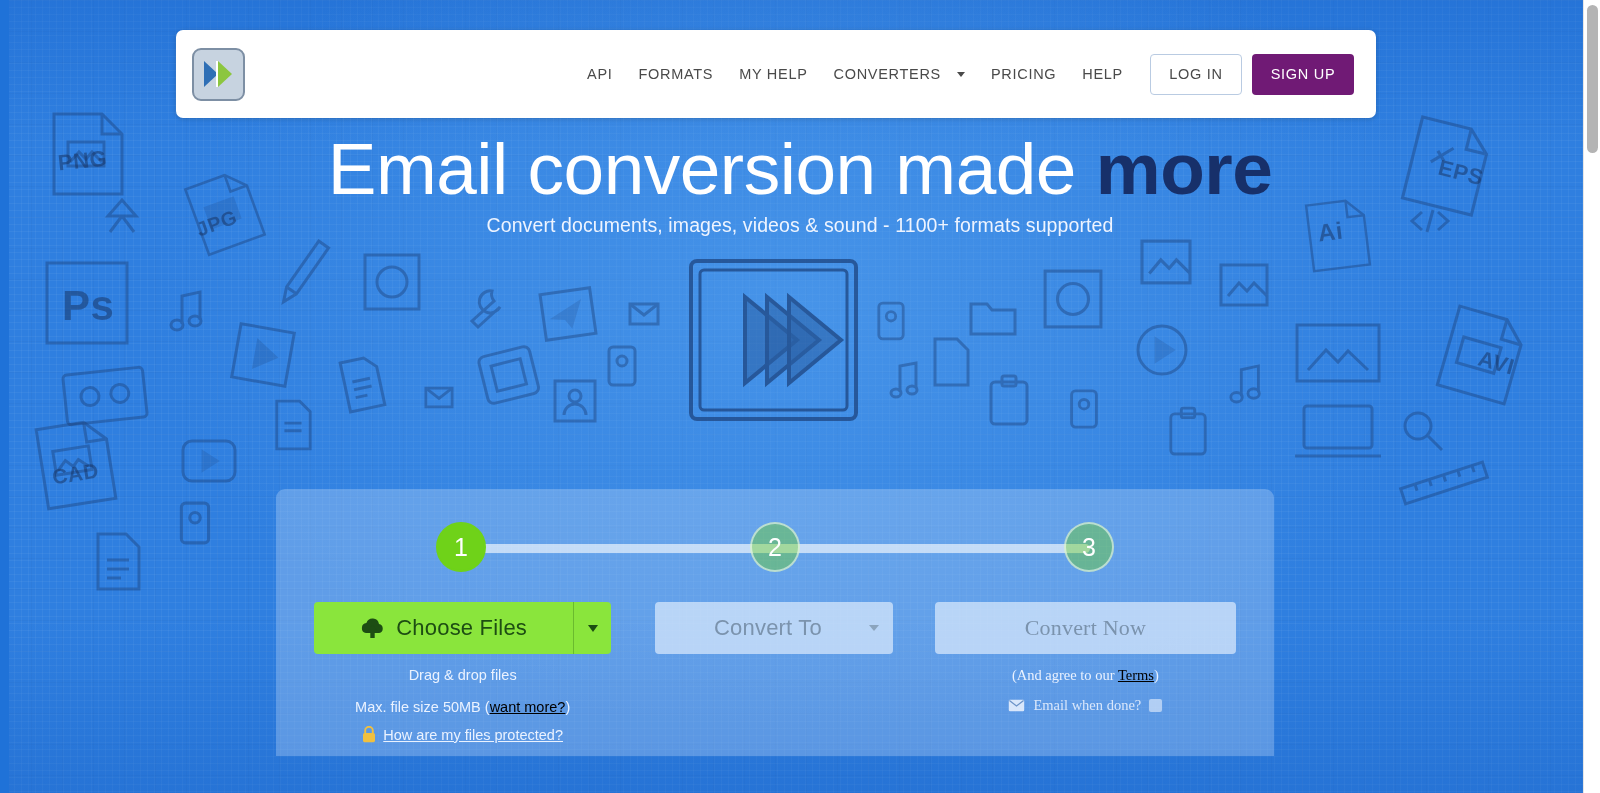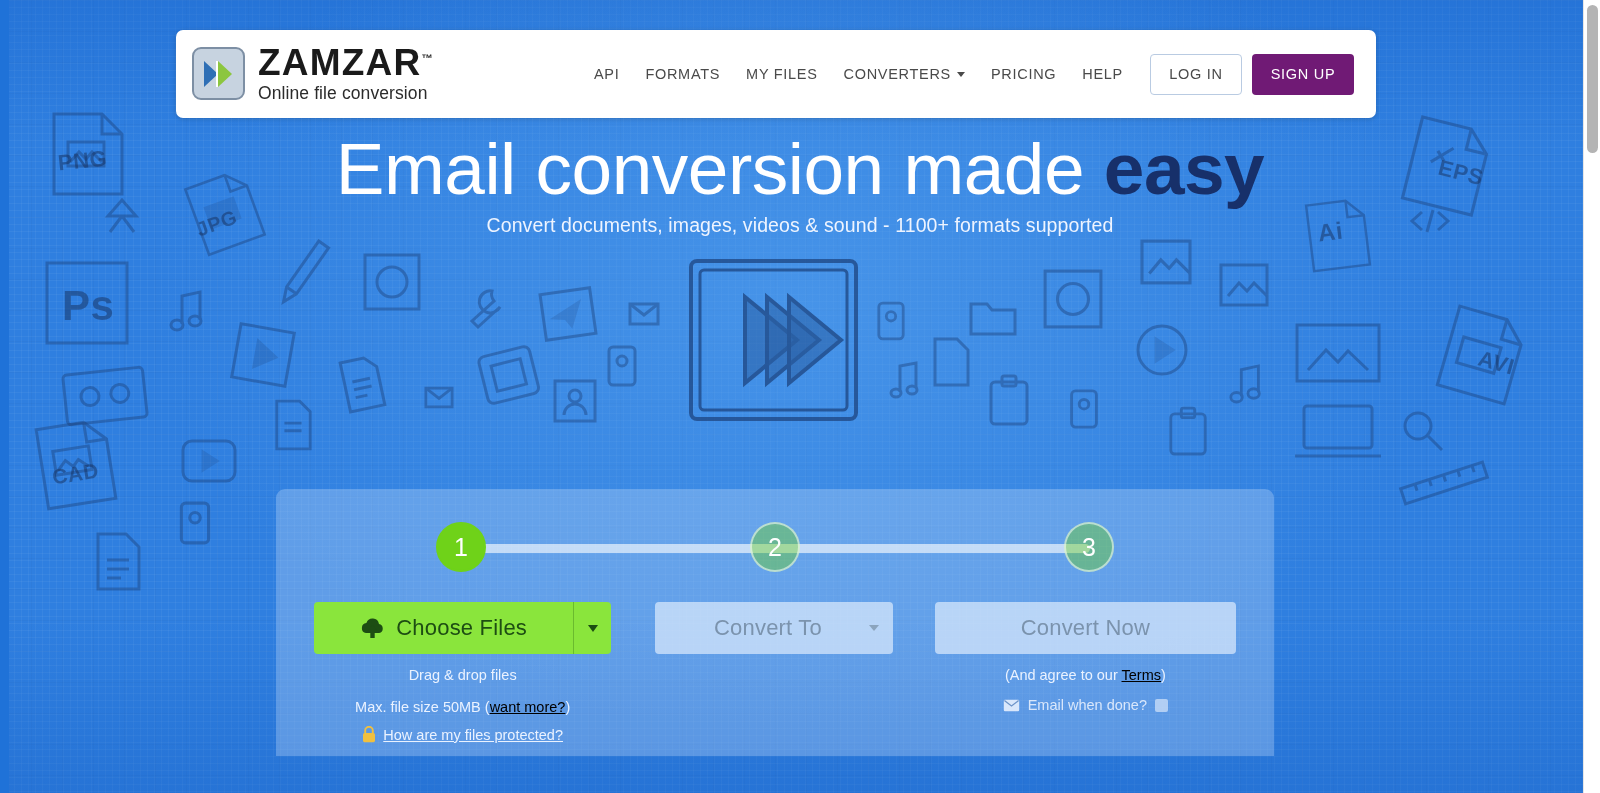--- a/index.html
+++ b/index.html
@@ -113,21 +113,21 @@
   .nav-link {
     font-size: 14.5px;
     color: #4a4a4a;
     letter-spacing: 0.7px;
     padding: 0 13px;
     text-decoration: none;
     white-space: nowrap;
     cursor: pointer;
     text-align: center;
   }
-  .nav-link.has-caret { display: inline-flex; align-items: center; gap: 6px; }
+  .nav-link.has-caret { display: inline-flex; align-items: center; gap: 16px; }
   .caret-down {
     width: 0; height: 0;
     border-left: 4.5px solid transparent;
     border-right: 4.5px solid transparent;
     border-top: 5.5px solid #4a4a4a;
     display: inline-block;
   }
   #btn-login {
     margin-left: 14px;
     width: 92px; height: 41px;
@@ -230,21 +230,21 @@
     position: absolute;
     left: 38px;
     top: 113px;
     width: 922px;
     display: flex;
     gap: 0;
   }
   .slot { position: relative; }
   .slot-files { width: 298px; }
   .slot-to { width: 238px; margin-left: 44px; }
-  .slot-now { width: 302px; margin-left: 42px; }
+  .slot-now { width: 302px; margin-left: 42px; font-family: Liberation Serif, serif; }
 
   #choose-files {
     height: 52px;
     background: #8ae53c;
     border-radius: 4px;
     display: flex;
     align-items: center;
     cursor: pointer;
     overflow: hidden;
   }
@@ -667,43 +667,39 @@
 
   <div id="header-bar">
     <div id="brand">
       <div id="logo-mark">
         <svg width="36" height="30" viewBox="0 0 36 30">
           <path d="M3 2 L17 15 L3 28 Z" fill="#2f6fb5"></path>
           <path d="M17 2 L31 15 L17 28 Z" fill="#8cc63f"></path>
           <path d="M15 2 L17 2 L17 28 L15 28 Z" fill="#ffffff"></path>
         </svg>
       </div>
-      <div id="brand-text">
-        <div id="brand-name"><span>ZAMZAR</span><span id="brand-tm">™</span></div>
-        <div id="brand-tagline">Online file conversion</div>
-      </div>
     </div>
 
     <nav id="nav">
       <a class="nav-link">API</a>
       <a class="nav-link">FORMATS</a>
-      <a class="nav-link">MY FILES</a>
+      <a class="nav-link">MY HELP</a>
       <a class="nav-link has-caret">
         <span>CONVERTERS</span>
         <span class="caret-down"></span>
       </a>
       <a class="nav-link">PRICING</a>
       <a class="nav-link">HELP</a>
       <button id="btn-login">LOG IN</button>
       <button id="btn-signup">SIGN UP</button>
     </nav>
   </div>
 
   <div id="hero">
-    <h1 id="hero-title"><span>Email conversion made </span><span id="hero-title-accent">easy</span></h1>
+    <h1 id="hero-title"><span>Email conversion made </span><span id="hero-title-accent">more</span></h1>
     <div id="hero-sub">Convert documents, images, videos &amp; sound - 1100+ formats supported</div>
   </div>
 
   <div id="converter">
 
     <div id="steps">
       <div id="step-track"></div>
       <div class="step-circle active" style="left:0;">1</div>
       <div class="step-circle inactive" style="left:314px;">2</div>
       <div class="step-circle inactive" style="left:628px;">3</div>

